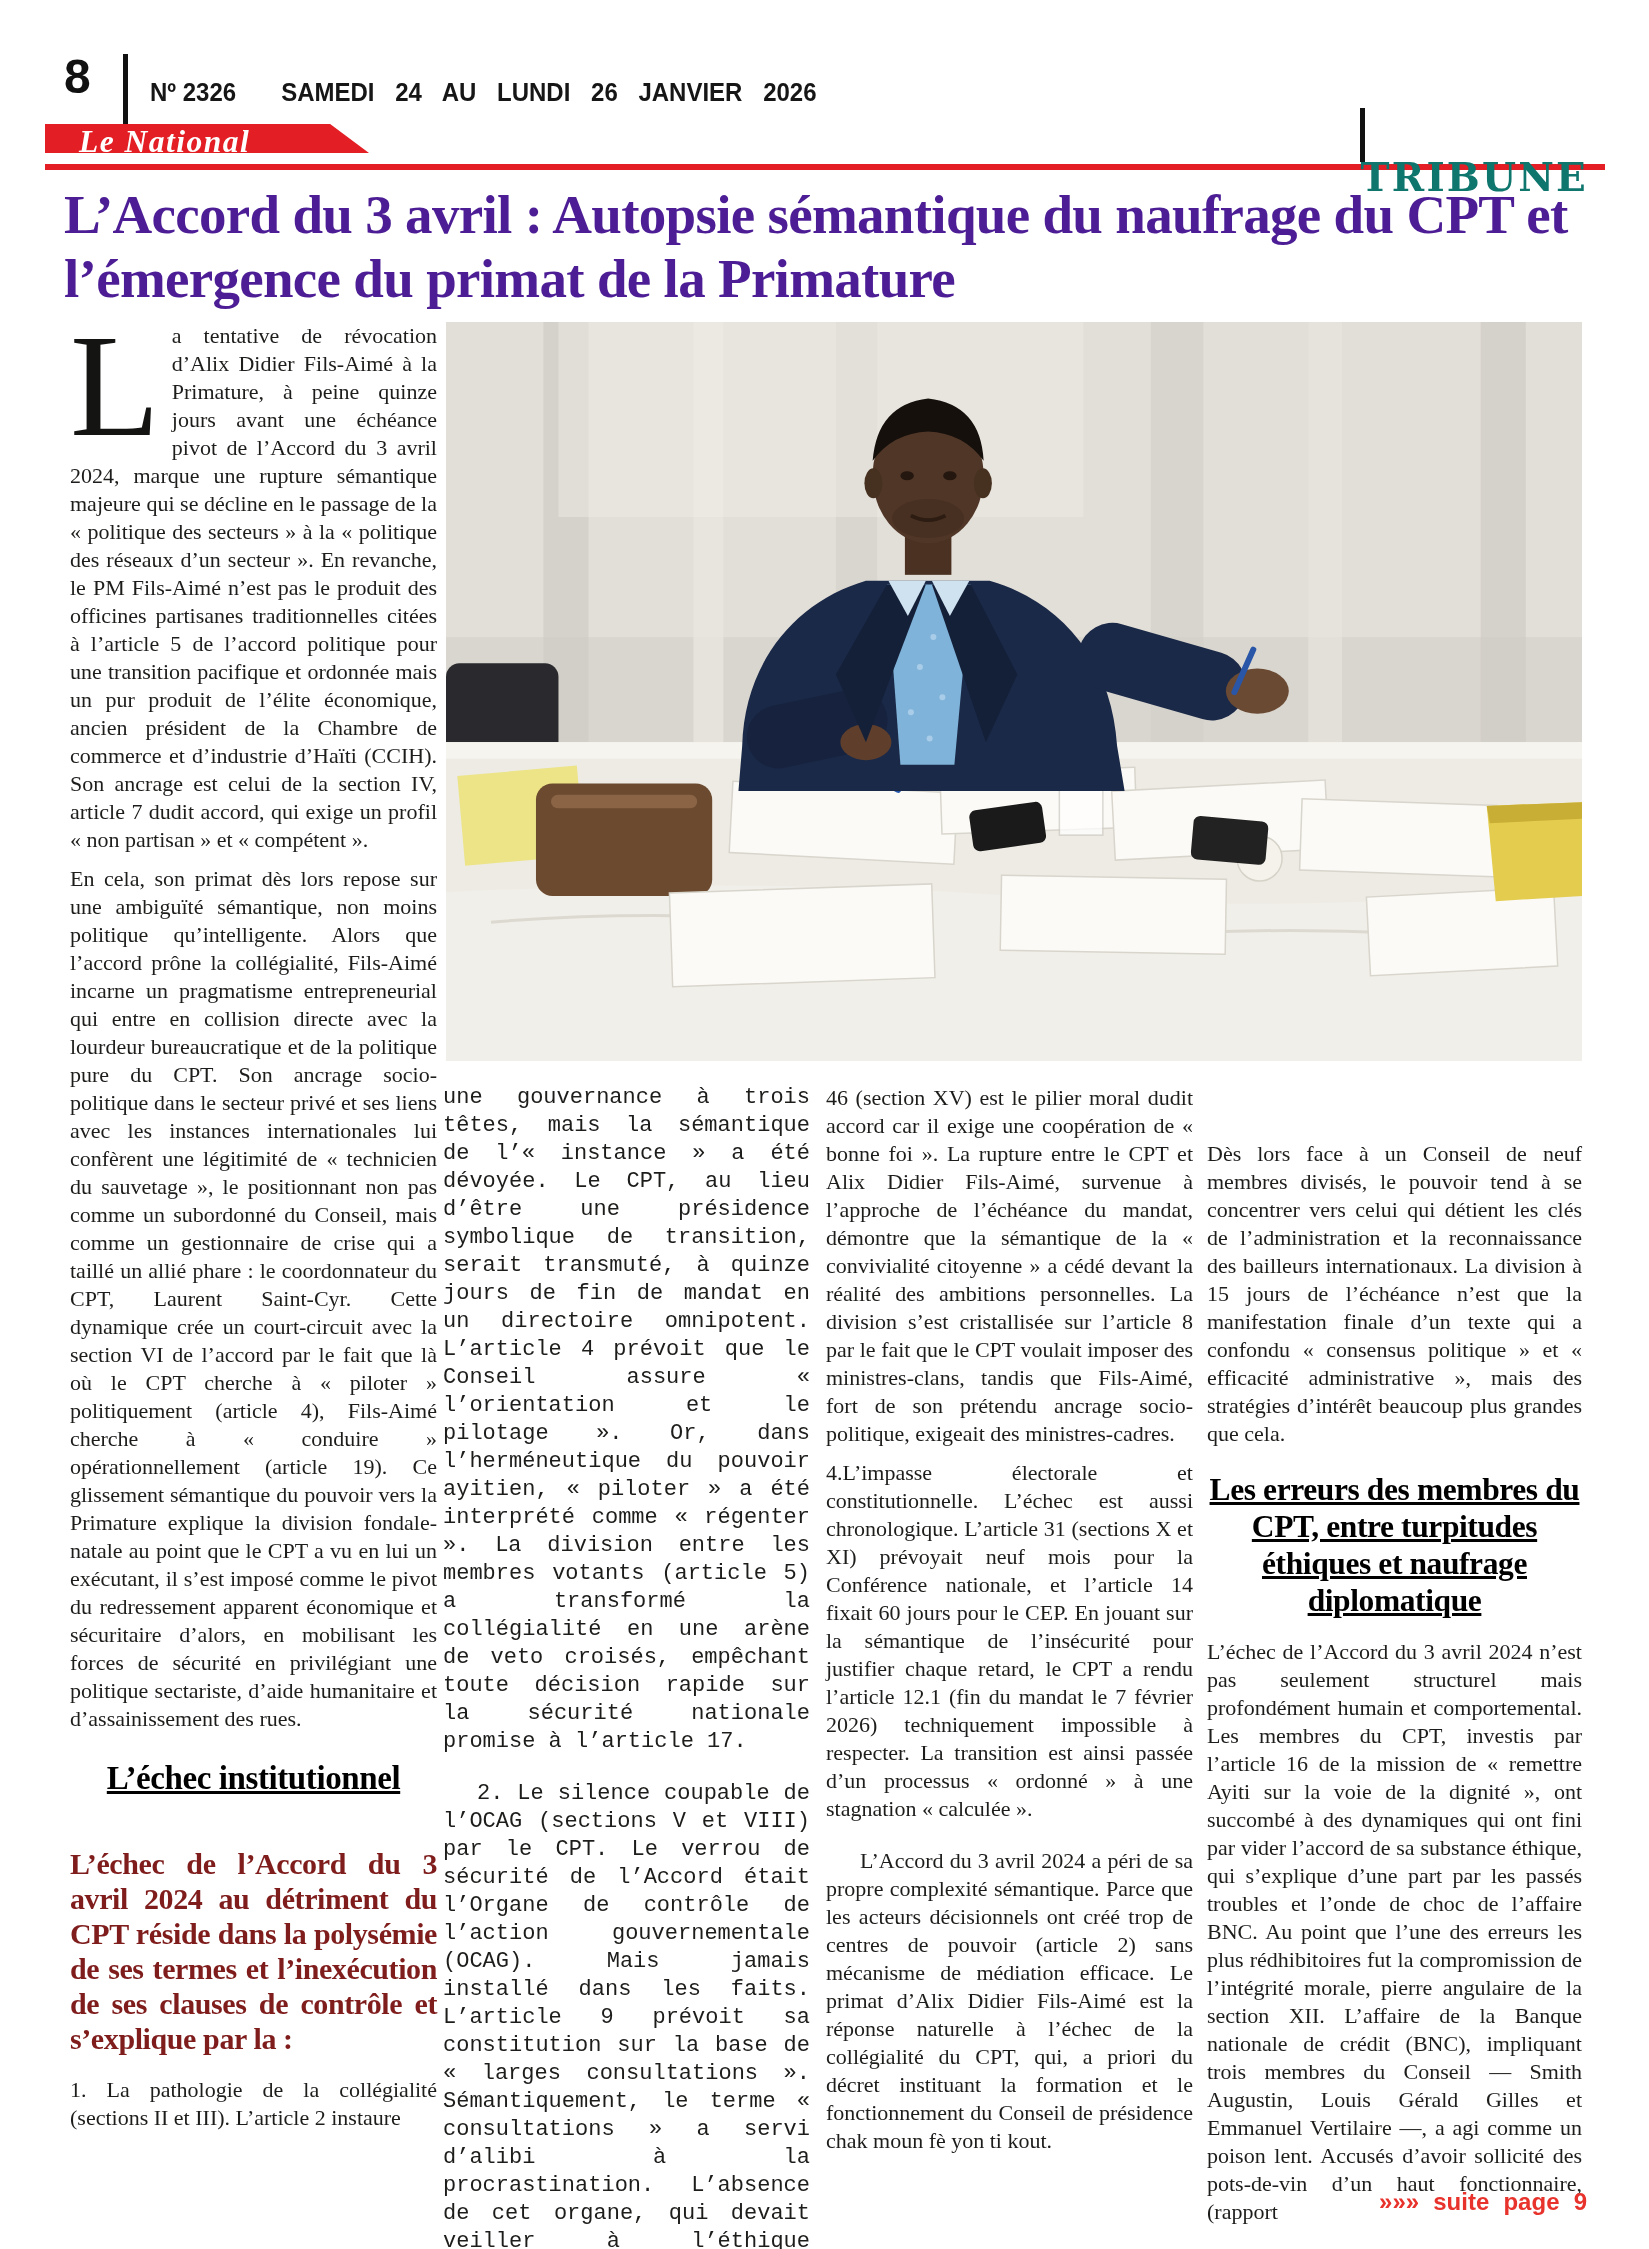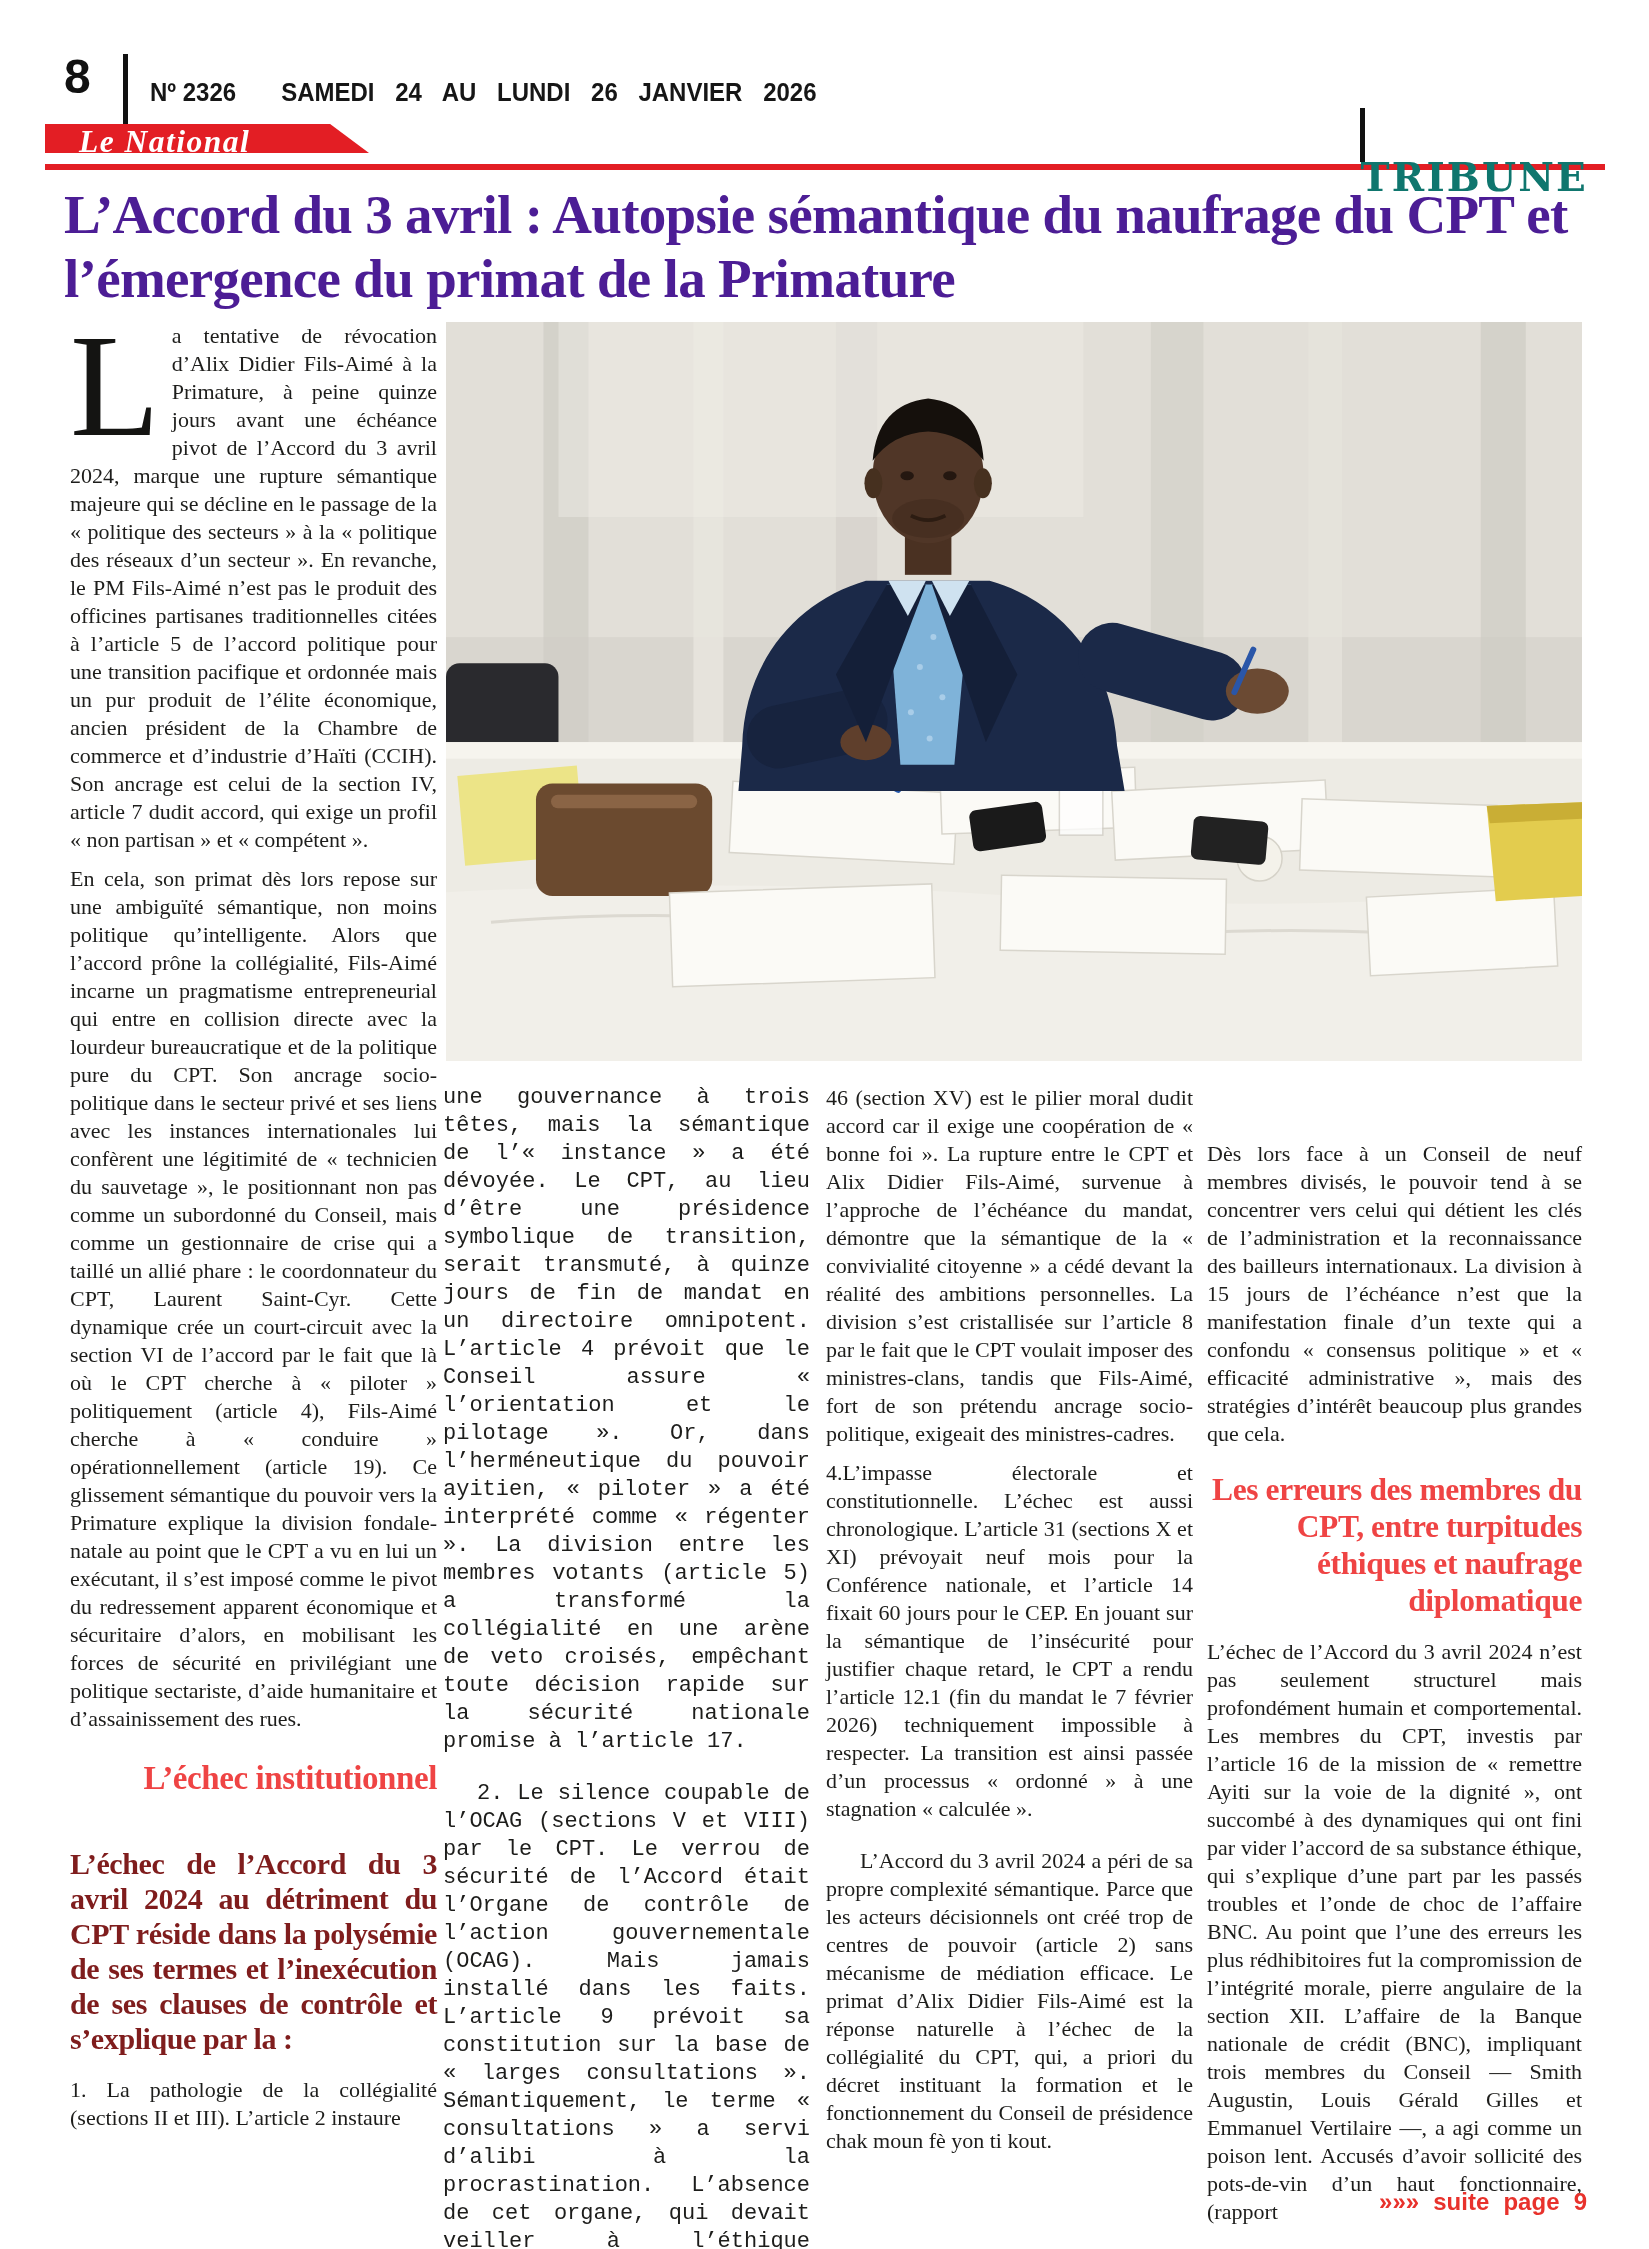--- a/index.html
+++ b/index.html
@@ -46,22 +46,22 @@
   .col1{left:70px;top:322px;}
   .col2{left:443px;top:1084px;font-family:Liberation Mono, monospace;}
   .col3{left:826px;top:1084px;}
   .col4{left:1207px;top:1140px;width:375px;}
 
   .dropcap{
     float:left;font-family:"Liberation Serif",serif;font-weight:normal;
     font-size:147px;line-height:112px;margin:7.5px 12px 0 0;color:#141412;
   }
   h2.subhead{
-    font:bold 33px/37px "Liberation Serif",serif;color:#ef4444;
-    margin:27px 0 49px 0;text-align:right;letter-spacing:-0.4px;
+    font:bold 33px/37px "Liberation Serif",serif;color:#000000;
+    margin:27px 0 49px 0;text-align:center;letter-spacing:-0.4px;text-decoration:underline;
   }
   h2.subhead.tight{margin:22.5px 0 19.5px 0;font-size:31.5px;line-height:37px;}
   p.lead{
     font:bold 30px/35px "Liberation Serif",serif;color:#7f1d1d;
     margin:0 0 19.5px 0;letter-spacing:-0.4px;
   }
 
   
   .continuation{
     right:63px;top:2188px;font:bold 24px "Liberation Sans",sans-serif;

